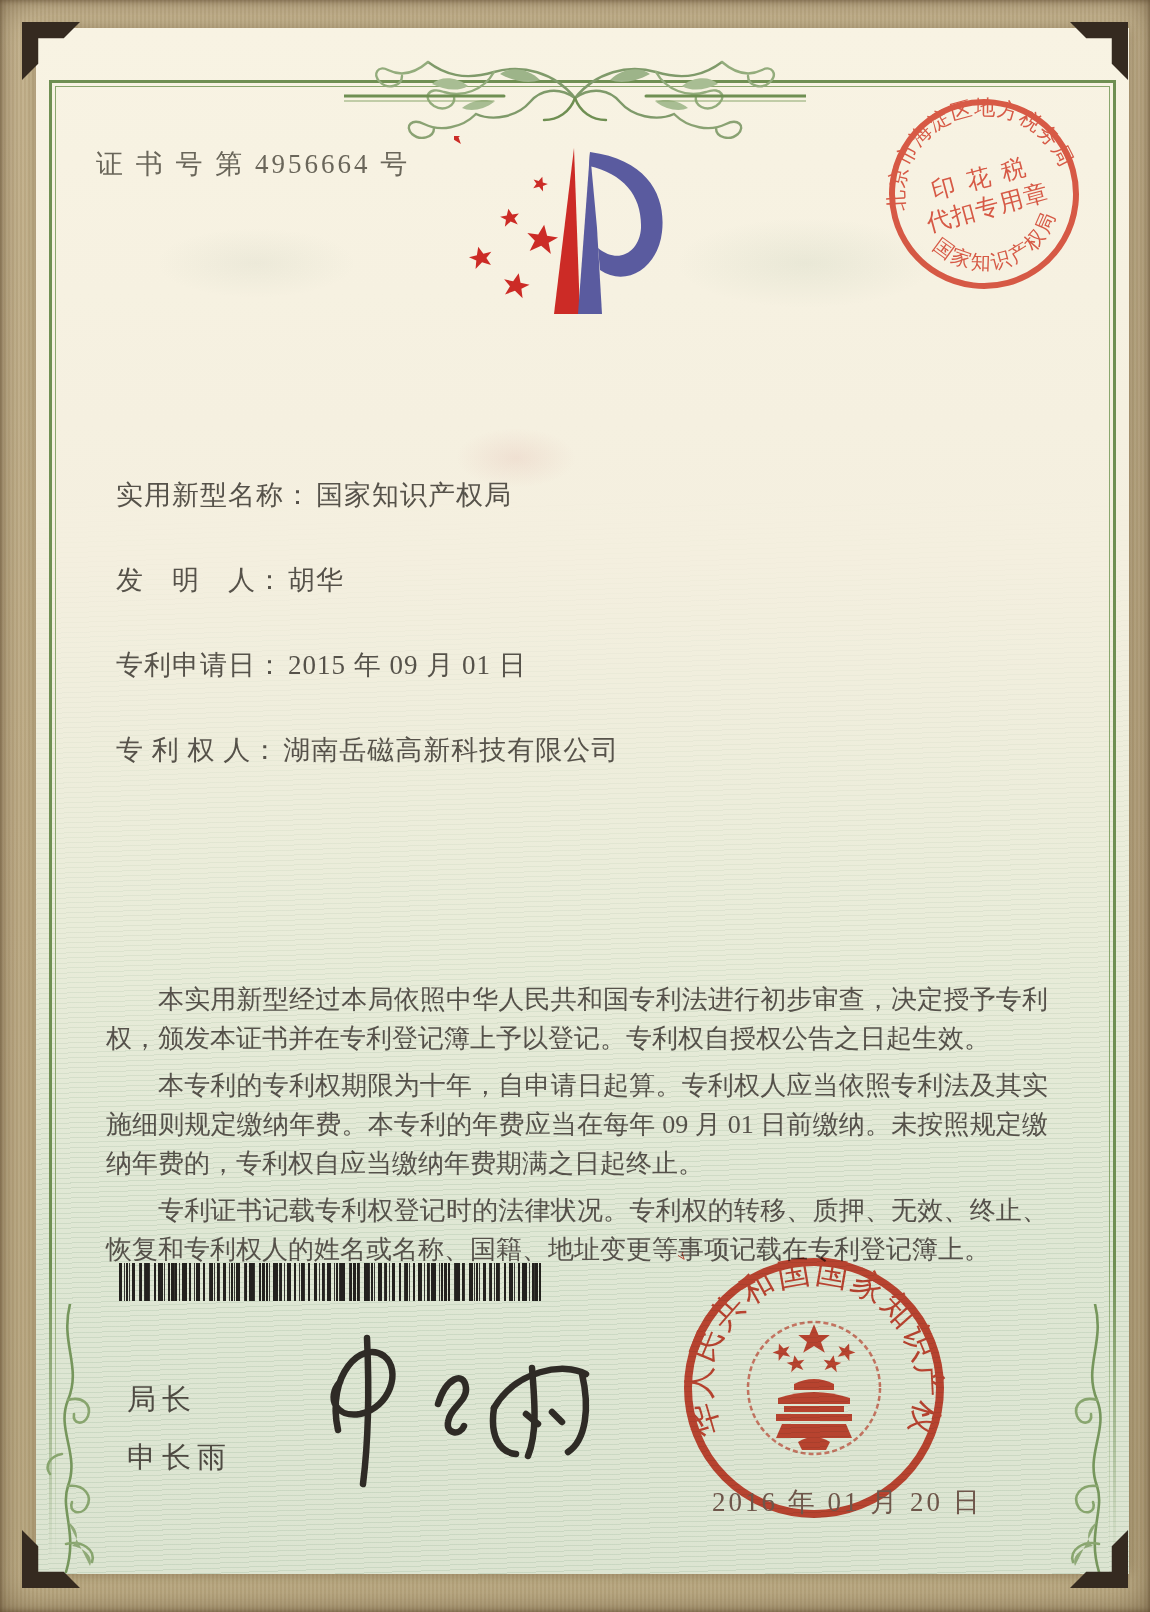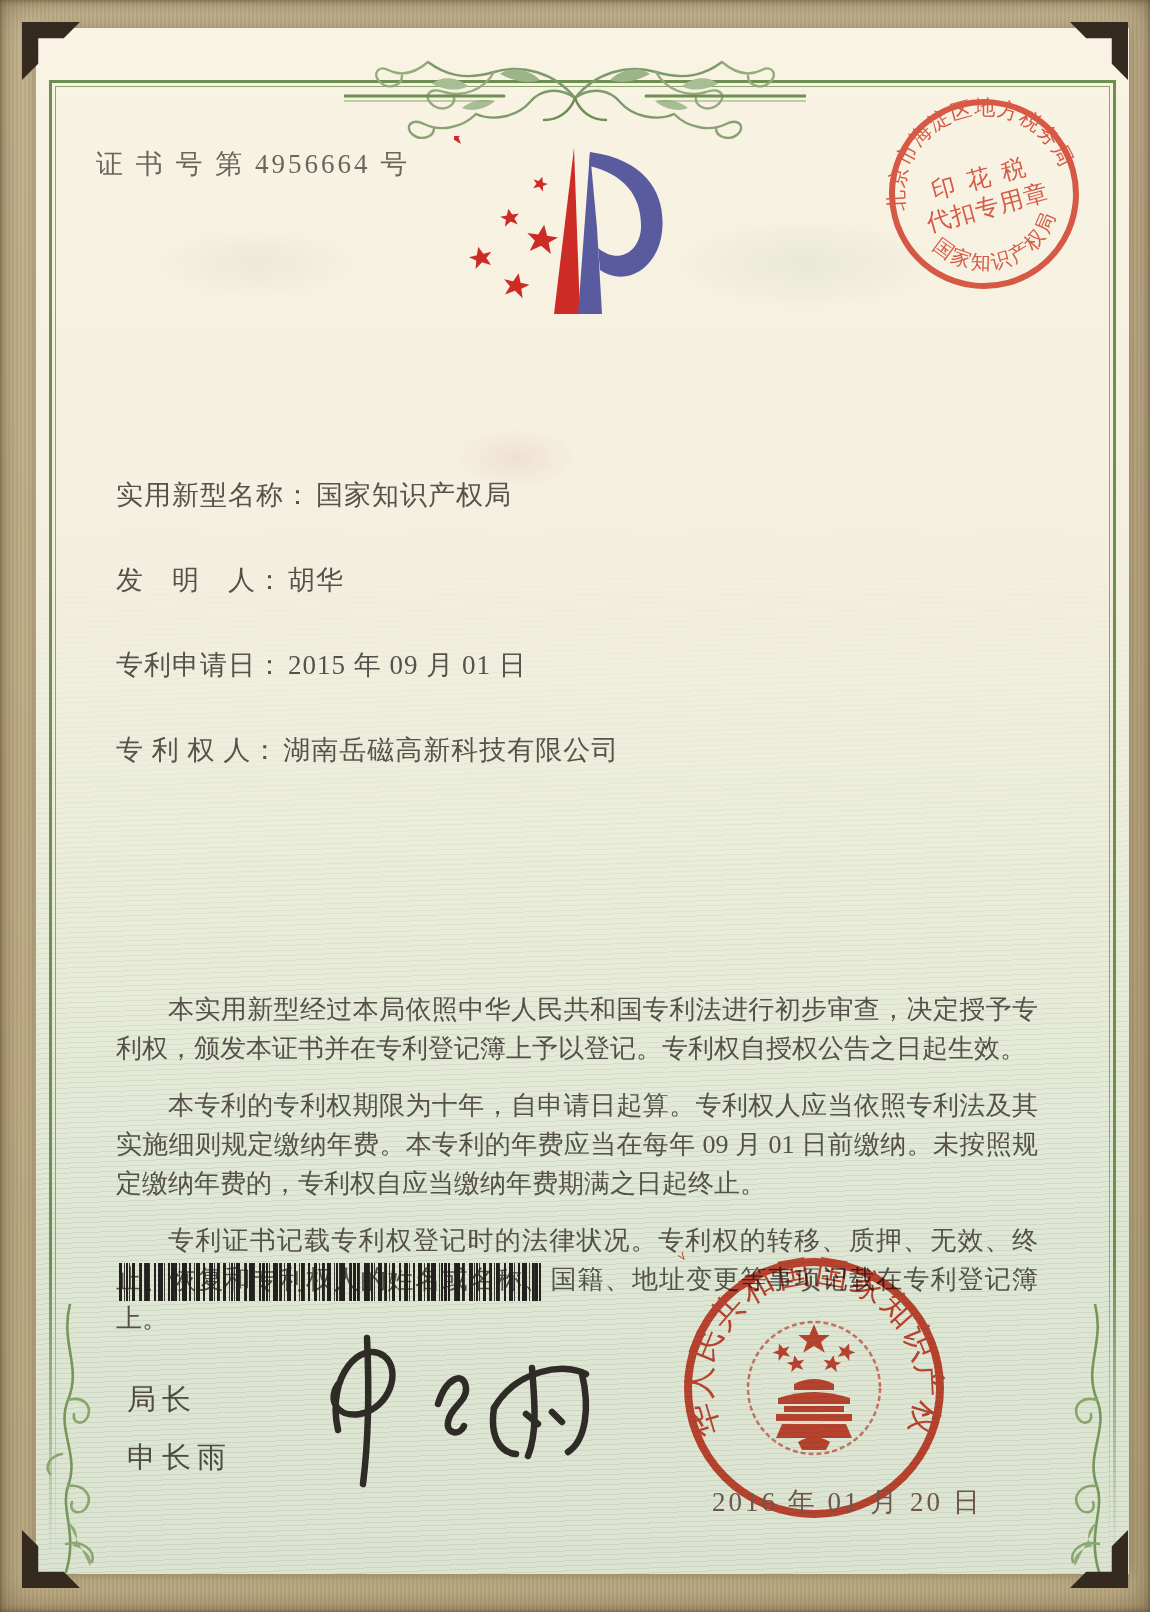--- a/index.html
+++ b/index.html
@@ -65,21 +65,21 @@
     position:absolute;left:0;width:100%;top:284px;text-align:center;
     font-size:57px;font-weight:bold;color:#3b3833;letter-spacing:14px;margin:0;
   }
   .fields{position:absolute;left:80px;top:452px;}
   .field-row{font-size:27px;color:#56524a;line-height:30px;margin-bottom:55px;letter-spacing:1px;}
   .field-row .val{margin-left:4px;}
   .body-text{
     position:absolute;left:62px;top:944px;width:958px;
     font-size:26px;color:#55514a;line-height:39px;text-align:justify;
   }
-  .body-text p{margin:18px;text-indent:2em;}
+  .body-text p{margin:8px;text-indent:2em;}
   .barcode{
     position:absolute;left:83px;top:1235px;width:422px;height:38px;
     background:
       repeating-linear-gradient(90deg,#23211e 0 2px,transparent 2px 7px),
       repeating-linear-gradient(90deg,#23211e 0 3px,transparent 3px 13px),
       repeating-linear-gradient(90deg,rgba(35,33,30,.9) 0 1px,transparent 1px 5px);
   }
   .issuer{position:absolute;left:91px;top:1352px;font-size:29px;color:#4e4a42;letter-spacing:6px;}
   .issuer div{margin-bottom:18px;}
   .signature{position:absolute;left:232px;top:1284px;}

